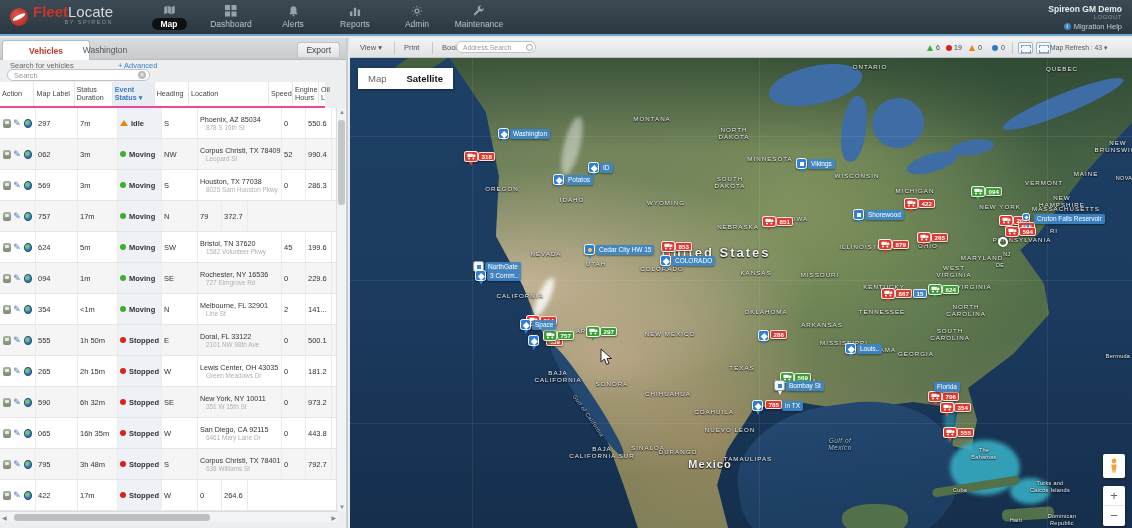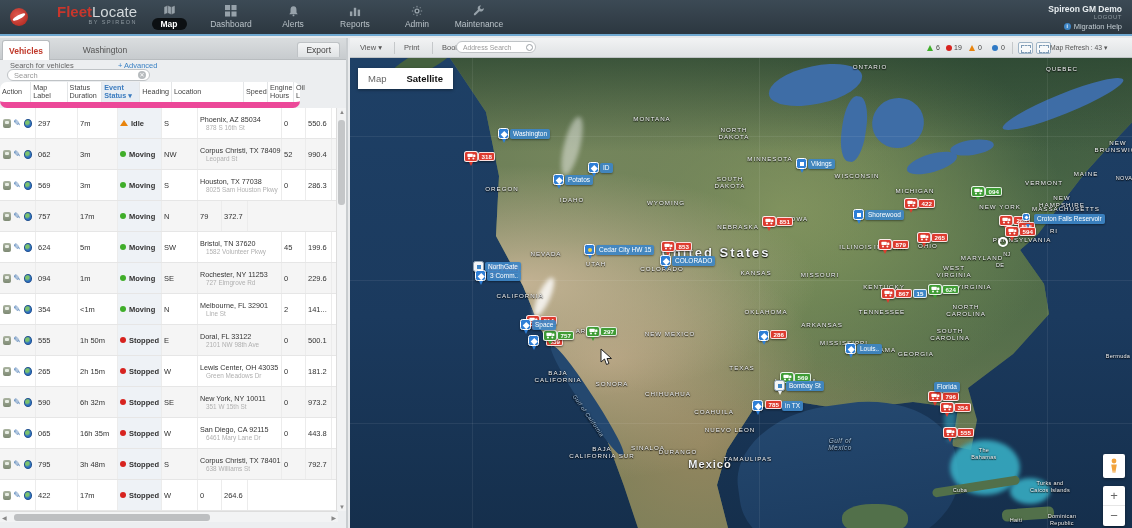--- a/index.html
+++ b/index.html
@@ -1,21 +1,21 @@
 <!DOCTYPE html>
 <html><head>
 <meta charset="utf-8">
 <style>
   * { margin:0; padding:0; box-sizing:border-box; }
   html,body { width:1132px; height:528px; overflow:hidden; font-family:"Liberation Sans", sans-serif; background:#e8eaec; }
 
   
   #nav { position:absolute; left:0; top:0; width:1132px; height:36px;
          background:linear-gradient(#3c4a55,#2c3740); border-bottom:2px solid #6fa8d0; display:flex; align-items:center; }
-  .logo { display:flex; align-items:center; margin-left:10px; width:128px;gap:24px; }
+  .logo { display:flex; align-items:center; margin-left:10px; width:128px; }
   .swirl { width:18px; height:18px; border-radius:50%; background:radial-gradient(circle at 40% 40%, #e05a50, #a82017); position:relative; margin-right:5px; flex:0 0 auto;}
   .swirl:after { content:""; position:absolute; left:2px; top:7px; width:14px; height:4px; background:#fff; border-radius:50%; transform:rotate(-28deg); }
   .logo-text { line-height:11px; }
   .logo-fleet { color:#c8362c; font-size:15px; font-weight:bold; }
   .logo-locate { color:#d3d9dc; font-size:15px; }
   .logo-sub { color:#8d989f; font-size:5.5px; letter-spacing:1.5px; text-align:right; }
   .nav-items { display:flex; height:100%; }
   .nav-item { width:62px; display:flex; flex-direction:column; align-items:center; justify-content:center; cursor:pointer; }
   .nav-ico { height:13px; margin-bottom:1px; color:#97a2aa; font-size:11px; line-height:13px; }
   .nav-label { font-size:8.5px; color:#b9c2c8; }
@@ -23,32 +23,32 @@
   #nav-right { margin-left:auto; margin-right:10px; text-align:right; }
   .nav-user { color:#e8edf0; font-size:8.5px; font-weight:bold; }
   .nav-logout { color:#8d989f; font-size:6px; letter-spacing:.5px; }
   .nav-help { color:#c3ccd2; font-size:7.5px; margin-top:2px; display:flex; align-items:center; justify-content:flex-end; gap:3px;}
   .info-dot { display:inline-block; width:7px; height:7px; border-radius:50%; background:#3d85c6; color:#fff; font-size:5px; line-height:7px; text-align:center; font-weight:bold;}
 
   
   #panel { position:absolute; left:0; top:38px; width:348px; height:490px; background:#eceef0; border-right:2px solid #c9cdd0; }
   #tabstrip { position:absolute; left:0; top:0; width:100%; height:22px; background:linear-gradient(#dadddf,#c7cbce); border-bottom:1px solid #b8bcbf; }
   .tab { position:absolute; top:2px; height:20px; line-height:20px; text-align:center; font-size:8.5px; cursor:pointer; }
-  .tab.active { left:2px; width:48px; background:#fff; border:1px solid #b8bcbf; border-bottom:none; border-radius:3px 3px 0 0; color:#c0392b; font-weight:bold; }
+  .tab.active { left:2px; width:88px; background:#fff; border:1px solid #b8bcbf; border-bottom:none; border-radius:3px 3px 0 0; color:#c0392b; font-weight:bold; }
   .tab.inactive { left:70px; width:70px; color:#555; }
   #export-btn { position:absolute; right:6px; top:4px; font-size:8.5px; color:#444; background:linear-gradient(#f4f5f6,#e0e3e5); border:1px solid #bfc3c6; border-bottom:none; border-radius:3px 3px 0 0; padding:2px 8px; cursor:pointer;}
   #searcharea { position:absolute; left:0; top:22px; width:100%; height:22px; }
   #search-label { position:absolute; left:10px; top:1px; font-size:7.5px; color:#666; }
   #advanced-link { position:absolute; left:118px; top:1px; font-size:7.5px; color:#3b82c4; cursor:pointer; }
   #search-input { position:absolute; left:7px; top:9px; width:143px; height:12px; border:1px solid #bfc3c6; border-radius:7px; font-size:7.5px; padding:0 14px 0 6px; color:#333; font-family:"Liberation Sans",sans-serif; }
   #search-input::placeholder { color:#999; }
   #search-clear { position:absolute; left:138px; top:11px; width:8px; height:8px; border-radius:50%; background:#b7bbbe; color:#fff; font-size:6px; line-height:8px; text-align:center; cursor:pointer; }
 
   
-  #thead { position:absolute; left:0; top:44px; width:300px; height:26px; background:#fff; border-bottom:6px solid #ec4899; display:flex;border-radius:7px; }
+  #thead { position:absolute; left:0; top:44px; width:325px; height:26px; background:#fff; border-bottom:2px solid #ec4899; display:flex; }
   .th { font-size:7.2px; color:#444; padding:2px 2px; display:flex; align-items:center; border-right:1px solid #e4e6e8; line-height:8px; }
   .th.sorted { background:#e8edf3; color:#3a7bbf; }
   #tbody { position:absolute; left:0; top:70px; width:338px; height:403px; background:#fff; overflow:hidden; }
   .trow { display:flex; height:31px; border-bottom:1px solid #e6e6e6; background:#fff; }
   .trow:nth-child(even) { background:#f5f5f5; }
   .td { font-size:7.5px; color:#333; display:flex; align-items:center; border-right:1px solid #ececec; padding:0 2px; overflow:hidden; }
   .td.status { background:#eef2f6; }
   .c-action{width:36px;} .c-label{width:42px;} .c-dur{width:40px;} .c-status{width:44px;font-weight:bold;} .c-head{width:36px;} .c-loc{width:84px; flex-direction:column; align-items:flex-start; justify-content:center;} .c-speed{width:24px;} .c-hours{width:26px;} .c-oil{width:6px; border-right:none;}
   .loc-city { font-size:7.2px; color:#333; white-space:nowrap; }
   .loc-addr { font-size:6.4px; color:#b0b0b0; white-space:nowrap; padding-left:6px; }
@@ -339,21 +339,21 @@
           <span class="ai ai-globe"></span>
         </div>
         <div class="td c-label">094</div>
         <div class="td c-dur">1m</div>
         <div class="td c-status status">
           <span class="st-dot" style="background: rgb(63, 174, 42);"></span>
           <span>Moving</span>
         </div>
         <div class="td c-head">SE</div>
         <div class="td c-loc">
-          <div class="loc-city">Rochester, NY 11253</div>
+          <div class="loc-city">Rochester, NY 16536</div>
           <div class="loc-addr">727 Elmgrove Rd</div>
         </div>
         <div class="td c-speed">0</div>
         <div class="td c-hours">229.6</div>
         <div class="td c-oil"></div>
       </div>
       <div class="trow">
         <div class="td c-action">
           <span class="ai ai-car"></span>
           <span class="ai ai-pencil">✎</span>

